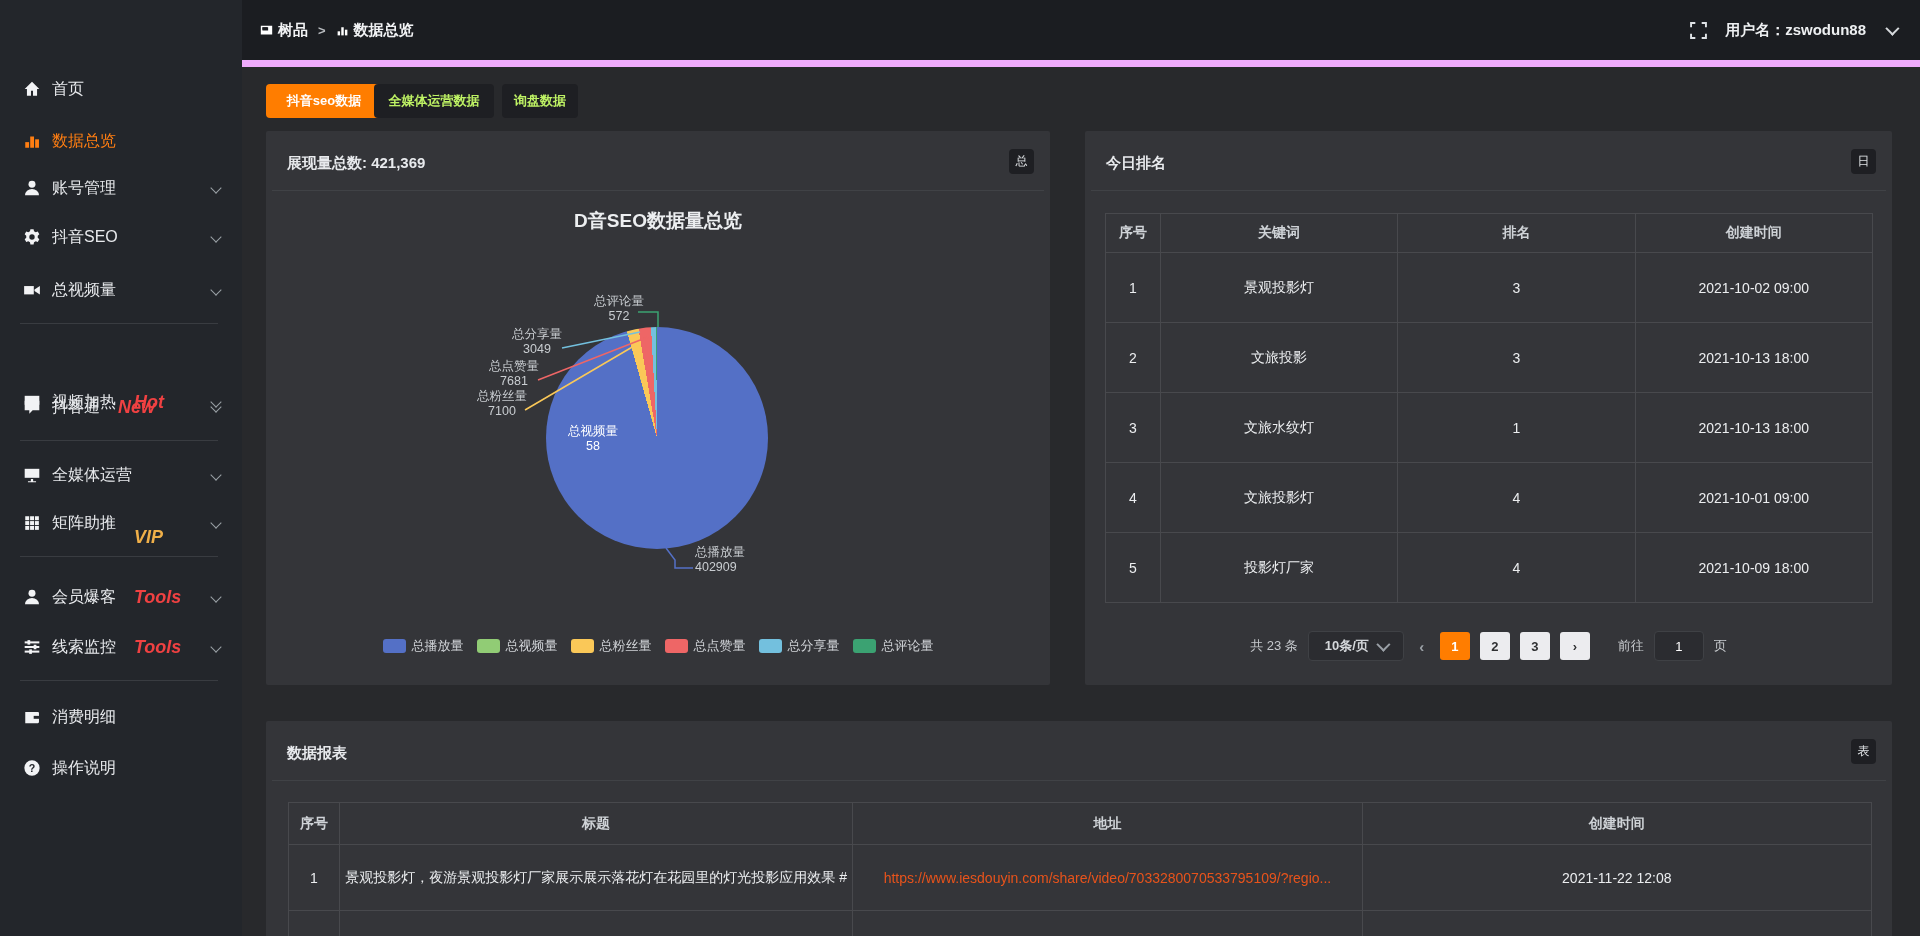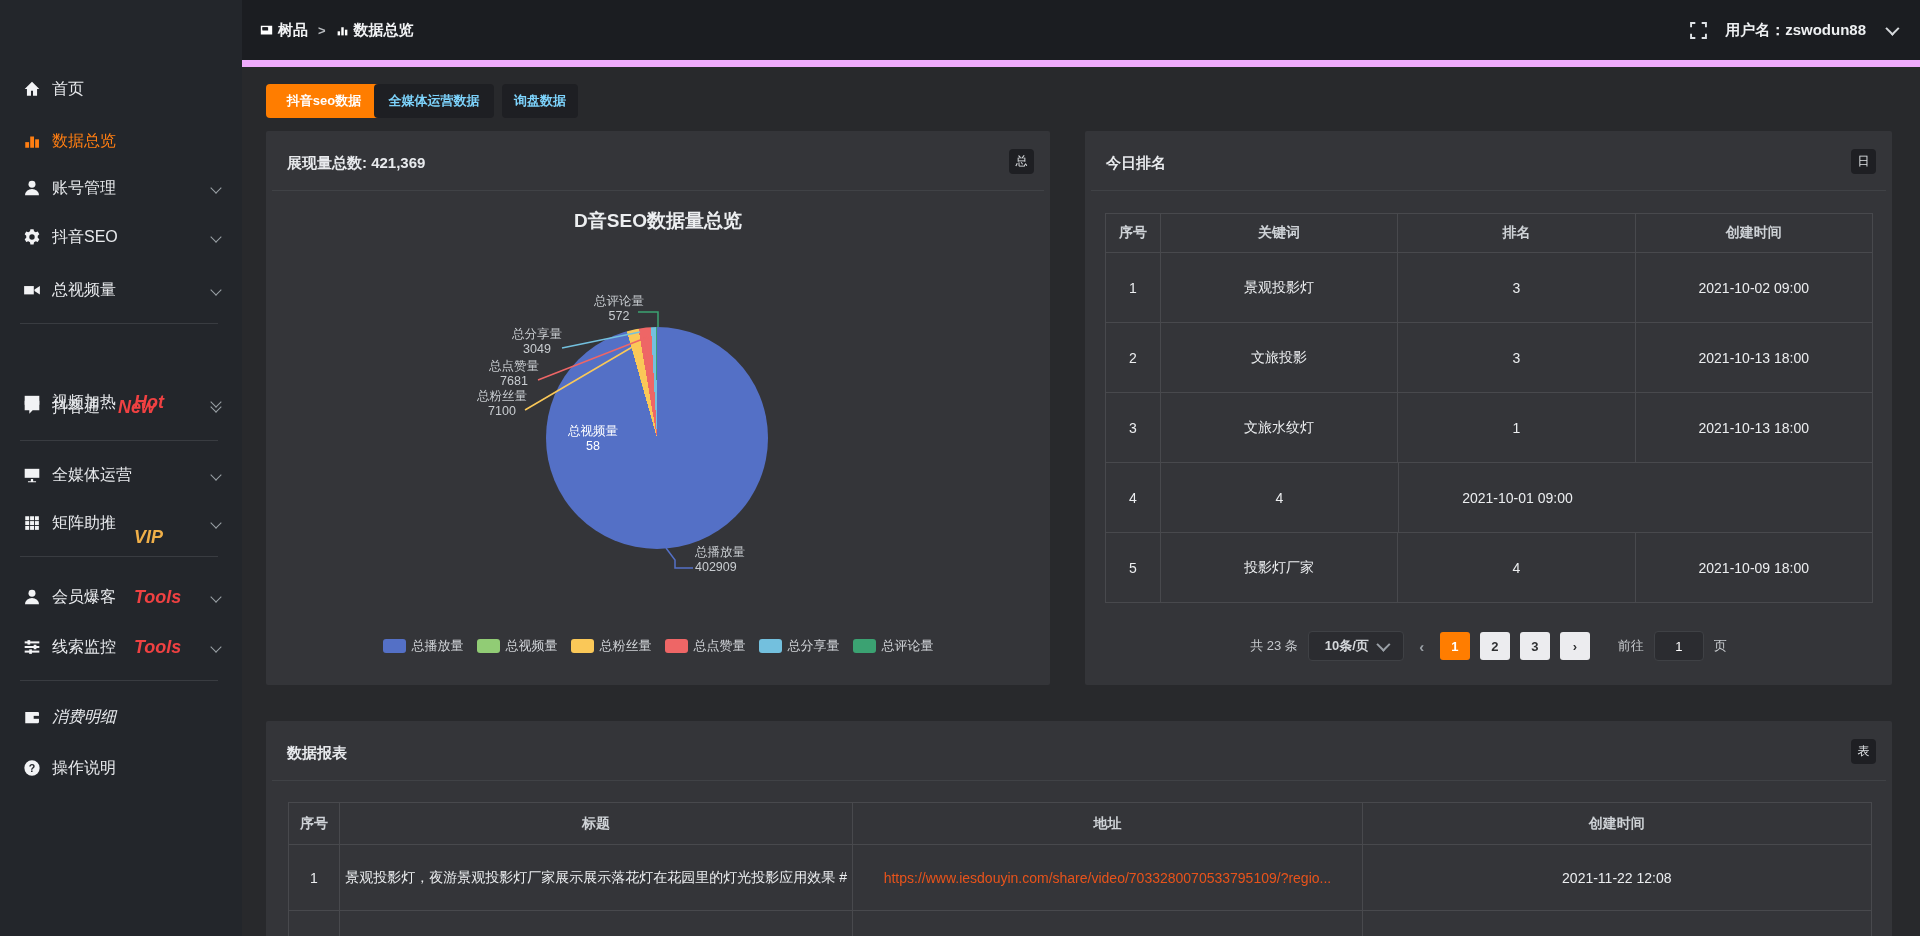--- a/index.html
+++ b/index.html
@@ -18,21 +18,21 @@
   
   #sidebar{position:absolute;left:0;top:0;width:242px;height:936px;background:#23262b;z-index:6;}
   .side-item{position:absolute;left:0;width:242px;height:24px;display:flex;align-items:center;color:#e8eaed;font-size:16px;cursor:pointer;}
   .side-item .ic{position:absolute;left:22px;width:19px;height:19px;display:flex;align-items:center;justify-content:center;}
   .side-item .lb{position:absolute;left:52px;white-space:nowrap;}
   .side-item .bd{position:absolute;font-size:18px;font-weight:800;font-style:italic;white-space:nowrap;}
   .side-item .ch{position:absolute;right:22px;width:7px;height:7px;border-right:1.6px solid #9aa0a6;border-bottom:1.6px solid #9aa0a6;transform:rotate(45deg);}
   .side-item.active{color:#ff7e12;}
   .side-div{position:absolute;left:20px;width:198px;height:1px;background:#393c41;}
   
-  .tab{position:absolute;top:84px;height:34px;border-radius:4px;background:#1e1f23;color:#7dd3fc;font-size:13px;font-weight:700;display:flex;align-items:center;justify-content:center;cursor:pointer;}
+  .tab{position:absolute;top:84px;height:34px;border-radius:4px;background:#1e1f23;color:#bef264;font-size:13px;font-weight:700;display:flex;align-items:center;justify-content:center;cursor:pointer;}
   .tab.active{background:#ff7d00;color:#fff;}
   
   .panel{position:absolute;background:#343539;border-radius:2px;}
   .panel-h{position:absolute;left:21px;top:23px;color:#e8eaed;font-size:15px;font-weight:700;}
   .corner-btn{position:absolute;right:16px;top:18px;width:25px;height:25px;border-radius:4px;background:#1e1f23;color:#dfe2e5;font-size:12px;display:flex;align-items:center;justify-content:center;cursor:pointer;}
   .panel-div{position:absolute;left:6px;right:6px;top:59px;height:1px;background:#404246;}
   
   #chart-title{position:absolute;left:0;top:77px;width:784px;text-align:center;color:#eceef0;font-size:19px;font-weight:800;}
   #pie{position:absolute;left:280px;top:196px;width:222px;height:222px;border-radius:50%;}
   .pie-label{position:absolute;width:110px;color:#c9cdd1;font-size:12.5px;line-height:15px;text-align:center;}
@@ -185,21 +185,21 @@
           <rect x="4" y="1.9" width="2.4" height="4"></rect>
           <rect x="9.5" y="6" width="2.4" height="4"></rect>
           <rect x="5.5" y="10.1" width="2.4" height="4"></rect>
         </svg>
       </span>
       <span class="lb">线索监控</span>
       <span class="bd" style="color:#f04142;left:134px;">Tools</span>
       <i class="ch"></i>
     </div>
     <div class="side-div" style="top: 680px;"></div>
-    <div class="side-item" style="top: 705px; font-style: italic;">
+    <div class="side-item" style="top: 705px;">
       <span class="ic">
         <svg width="18" height="18" viewBox="0 0 16 16" fill="#f2f3f5">
           <path d="M2 3.5h11.2a1 1 0 0 1 1 1v8a1 1 0 0 1-1 1H2z"></path>
           <rect x="9.5" y="7" width="4.7" height="2.6" fill="#23262b"></rect>
         </svg>
       </span>
       <span class="lb">消费明细</span>
     </div>
     <div class="side-item" style="top: 756px;">
       <span class="ic">
@@ -343,20 +343,21 @@
         <div class="dtd" style="width: 237px; height: 69px;">2021-10-13 18:00</div>
       </div>
       <div class="dtr">
         <div class="dtd" style="width: 55px; height: 69px;">3</div>
         <div class="dtd" style="width: 238px; height: 69px;">文旅水纹灯</div>
         <div class="dtd" style="width: 238px; height: 69px;">1</div>
         <div class="dtd" style="width: 237px; height: 69px;">2021-10-13 18:00</div>
       </div>
       <div class="dtr">
         <div class="dtd" style="width: 55px; height: 69px;">4</div>
+        <div class="dtd" style="width: 238px; height: 69px;">文旅投影灯</div>
         <div class="dtd" style="width: 238px; height: 69px;">4</div>
         <div class="dtd" style="width: 237px; height: 69px;">2021-10-01 09:00</div>
       </div>
       <div class="dtr">
         <div class="dtd" style="width: 55px; height: 69px;">5</div>
         <div class="dtd" style="width: 238px; height: 69px;">投影灯厂家</div>
         <div class="dtd" style="width: 238px; height: 69px;">4</div>
         <div class="dtd" style="width: 237px; height: 69px;">2021-10-09 18:00</div>
       </div>
     </div>

